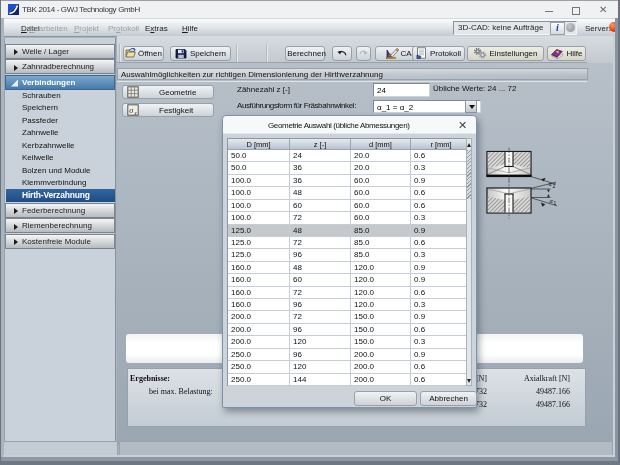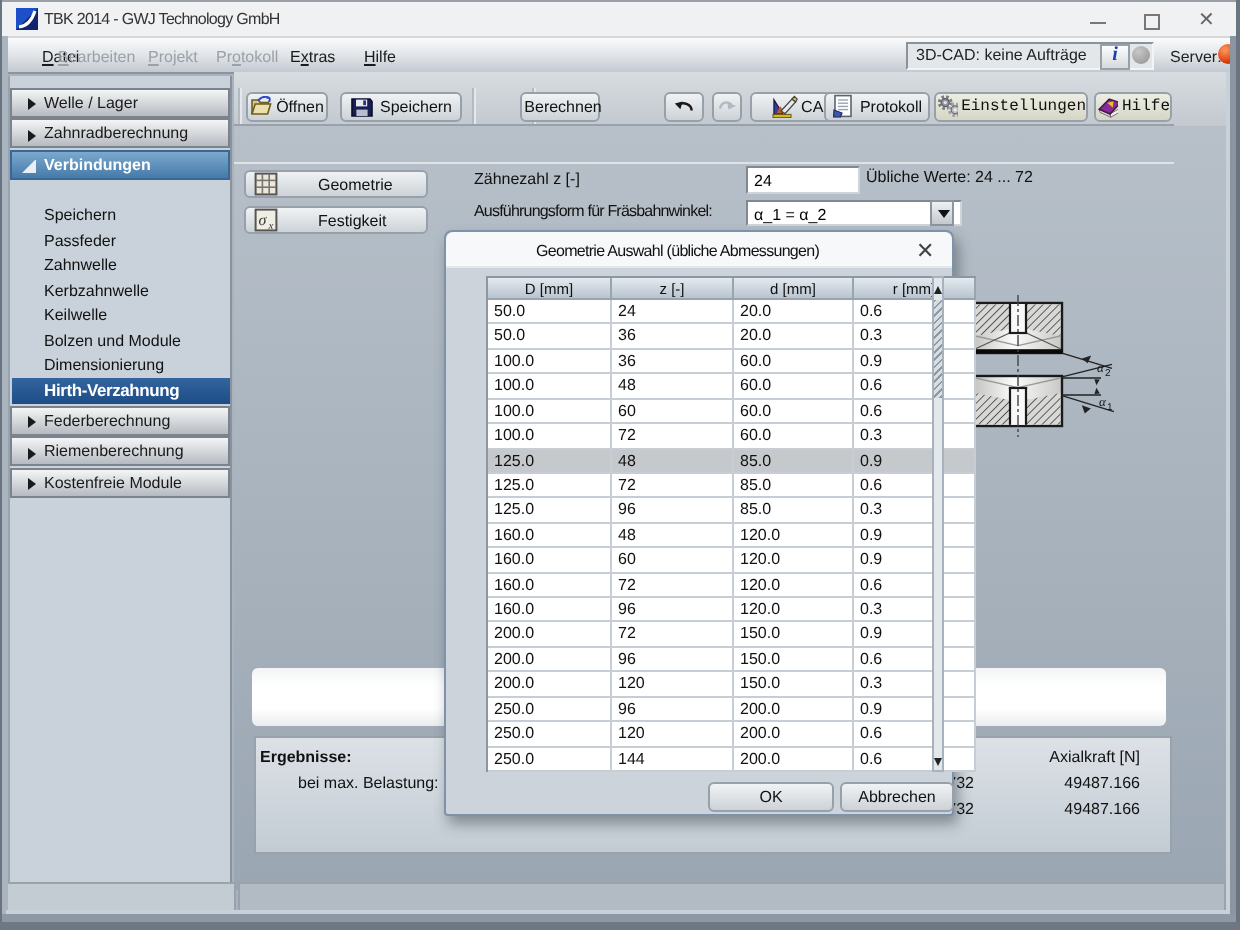--- a/index.html
+++ b/index.html
@@ -17,21 +17,21 @@
 
 #cadbox{left:452px;top:2px;width:118px;height:12px;background:#e3e7ea;border:1px solid;border-color:#8a929c #f2f4f6 #f2f4f6 #8a929c;font-size:8px;color:#222;line-height:12px;padding-left:4px;box-sizing:content-box;}
 #ibtn{left:549px;top:3px;width:13px;height:11px;background:linear-gradient(#fdfdfd,#d6dade);border:1px solid #98a1a9;font-family:"Liberation Serif",serif;font-weight:bold;font-style:italic;color:#1b3fae;font-size:10px;text-align:center;line-height:10px;}
 #graydot{left:565px;top:4px;width:9px;height:9px;border-radius:50%;background:radial-gradient(circle at 35% 30%,#c8c8c8,#909090);}
 #servertxt{left:584px;top:4.5px;font-size:8px;color:#222;}
 #reddot{left:608px;top:2.5px;width:10px;height:10px;border-radius:50%;background:radial-gradient(circle at 35% 30%,#ff9a60,#e04010 60%,#8a2000);}
 
 #toolbar{left:117px;top:36px;width:496px;height:27px;background:linear-gradient(#d7dce0,#c3c9cf);}
 .btn{background:linear-gradient(#f0f3f5,#ccd2d7);border:1px solid #98a1a9;border-radius:3px;font-size:8px;color:#111;display:flex;align-items:center;justify-content:center;box-sizing:border-box;white-space:nowrap;}
 .tb{top:45.5px;height:15.5px;}
-.beige{background:linear-gradient(#eceee4,#d5d6c5);font-family:Liberation Mono, monospace;}
+.beige{background:linear-gradient(#eceee4,#d5d6c5);}
 
 #groove1a{left:117px;top:62px;width:470px;height:1px;background:#99a2ab;}
 #groove1b{left:117px;top:63px;width:470px;height:2px;background:#eef1f3;}
 
 #infobar{left:117px;top:68px;width:466px;height:10px;background:linear-gradient(rgba(255,255,255,0.4),rgba(255,255,255,0) 70%),linear-gradient(90deg,#ccd1d5,#bcc3ca 60%,#b4bcc4);border:1px solid #98a1ab;font-size:8px;color:#111;line-height:11px;padding-left:3px;box-sizing:content-box;}
 #infobarhl{left:117px;top:81px;width:470px;height:1px;background:#dfe3e6;}
 
 #sidebar{left:4px;top:38px;width:112px;height:404px;background:#c9d2da;border-right:1px solid #8a939c;border-left:1px solid #99a3ad;box-sizing:border-box;}
 .shead{left:5px;width:110px;height:15px;background:linear-gradient(#f4f5f6,#b6bbc1);border:1px solid #7b848c;box-sizing:border-box;font-size:8px;color:#1a1a1a;line-height:14.5px;padding-left:16px;white-space:nowrap;}
 .shead .tri{position:absolute;left:8px;top:4.5px;width:0;height:0;border-left:4.5px solid #1a1a1a;border-top:3px solid transparent;border-bottom:3px solid transparent;}
@@ -42,42 +42,42 @@
 #mainpanel{left:117px;top:63px;width:496px;height:382px;background:linear-gradient(#b7c0c9,#9aa6b2);}
 
 .flabel{font-size:8px;color:#111;white-space:nowrap;}
 #znInput{left:373px;top:83px;width:52px;height:12px;background:#fff;border:1px solid;border-color:#7e8993 #cfd4d8 #cfd4d8 #7e8993;font-size:8px;padding:0 0 0 3px;line-height:13px;}
 #combo{left:373px;top:100px;width:103px;height:10.5px;background:#fff;border:1px solid;border-color:#7e8993 #cfd4d8 #cfd4d8 #7e8993;font-size:8px;line-height:13px;padding-left:3px;}
 #comboBtn{left:465px;top:100px;width:12px;height:12.5px;background:linear-gradient(#eff1f3,#c3c9cf);border:1px solid #8d96a0;box-sizing:border-box;}
 #comboBtn:after{content:"";position:absolute;left:2.5px;top:4px;border-left:3px solid transparent;border-right:3px solid transparent;border-top:4.5px solid #111;}
 
 #whiteband{left:126px;top:334px;width:457px;height:29px;background:linear-gradient(#f2f4f5,#ffffff 30%,#ffffff 70%,#e9ecee);border-radius:3px;}
 
-#results{left:127px;top:368px;width:459px;height:59px;background:linear-gradient(#dce1e6,#c3ccd4);border:1px solid #98a2ac;box-sizing:border-box;}
+#results{left:127px;top:368px;width:459px;height:59px;background:linear-gradient(#dce1e6,#c3ccd4);border:1px solid #98a2ac;box-sizing:border-box;font-family:Liberation Serif, serif;}
 .rtxt{font-size:8px;color:#111;white-space:nowrap;}
 
 #statusl{left:3px;top:441px;width:115px;height:16px;background:#c3cbd3;border:1px solid #99a3ad;box-sizing:border-box;}
 #statusr{left:119px;top:441px;width:494px;height:16px;background:#b2bbc4;border:1px solid #99a3ad;box-sizing:border-box;}
 
 #fleft1{left:0;top:0;width:1px;height:465px;background:#6a7480;}
 #fleft2{left:1px;top:18px;width:3px;height:440px;background:#aab4be;}
 #fright1{left:613px;top:36px;width:2px;height:422px;background:#c8d0d8;}
 #fright2{left:615px;top:18px;width:3px;height:440px;background:#8b95a1;}
 #fright3{left:618px;top:0;width:2px;height:465px;background:#6a7480;}
 #fbot1{left:3px;top:455px;width:612px;height:2px;background:#c8d0d8;}
 #fbot2{left:1px;top:457px;width:617px;height:4px;background:#8e98a4;}
 #fbot3{left:0;top:461px;width:620px;height:4px;background:#6e7884;}
 #ftop{left:0;top:0;width:620px;height:1px;background:#9aa0a8;}
 
 #dialog{left:222px;top:115px;width:255px;height:293px;background:#ccd3da;border:1px solid #7e93a8;border-radius:4px 4px 2px 2px;box-shadow:2px 4px 7px rgba(40,50,60,0.45);box-sizing:border-box;}
 #dtitle{left:0;top:0;width:253px;height:17px;background:#f7f8f9;border-radius:4px 4px 0 0;border-bottom:1px solid #e4e7ea;}
 #dtitletxt{left:5px;top:4.5px;font-size:8px;letter-spacing:-0.35px;color:#111;margin-left:40px;}
 #dclose{left:235px;top:3px;font-size:11px;color:#444;}
 
-#tbl{left:20px;top:22px;width:245px;height:248px;border:1px solid #8d97a3;background:#404040;box-sizing:border-box;}
+#tbl{left:4px;top:22px;width:245px;height:248px;border:1px solid #8d97a3;background:#404040;box-sizing:border-box;}
 .th{top:0;height:11px;background:linear-gradient(#e4eaef,#b9c4cf);border-right:1px solid #98a4b0;border-bottom:1px solid #98a4b0;font-size:7.5px;color:#111;text-align:center;line-height:11px;box-sizing:border-box;}
 .td{height:12.42px;font-size:8px;color:#111;line-height:12.4px;padding-left:3px;border-right:1px solid #c6cdd4;border-bottom:1px solid #c6cdd4;box-sizing:border-box;background:#fff;}
 .hl{background:#c6c9cc;}
 
 #sbar{left:243px;top:22px;width:6px;height:248px;background:#e2e7ec;border:1px solid #a8b2bc;box-sizing:border-box;}
 #sthumb{left:0px;top:11px;width:4px;height:49px;background:repeating-linear-gradient(135deg,#8e99a4 0,#8e99a4 0.9px,#d8dde2 0.9px,#d8dde2 2.6px);}
 #dOK{left:131px;top:275px;width:63px;height:15px;}
 #dAb{left:197px;top:275px;width:57px;height:15px;}
 </style>
 </head>
@@ -110,40 +110,41 @@
 </div>
 
 <div class="abs" id="toolbar"></div>
 <div class="abs" style="left:119px;top:44px;width:1px;height:18px;background:#b2bac2;border-right:1px solid #e4e8ec"></div>
 <div class="abs" style="left:236px;top:44px;width:1px;height:18px;background:#b2bac2;border-right:1px solid #e4e8ec"></div>
 <div class="abs" style="left:266px;top:44px;width:1px;height:18px;background:#b2bac2;border-right:1px solid #e4e8ec"></div>
 <div class="abs" id="groove1a"></div>
 <div class="abs" id="groove1b"></div>
 
 <div class="abs" id="mainpanel"></div>
+<div class="abs" id="infobar">Auswahlmöglichkeiten zur richtigen Dimensionierung der Hirthverzahnung</div>
 <div class="abs" id="infobarhl"></div>
 
 <div class="abs btn tb" style="left:123px;width:41px">
       <svg width="11" height="10" style="margin-right:2px">
         <path d="M1 9 V2 H4.2 l1 1.3 h4 V4" fill="#d8c890" stroke="#6b5d1e" stroke-width="0.8"></path>
         <path d="M1 9 L2.6 4 H10.3 L8.8 9 Z" fill="#ecdfae" stroke="#6b5d1e" stroke-width="0.8"></path>
         <path d="M4 2.2 Q7 -0.8 10 1.2 M10 1.2 l-2 -0.6 M10 1.2 l-0.4 1.8" stroke="#2a48c8" stroke-width="1" fill="none"></path>
       </svg>
       <span>Öffnen</span>
     </div>
 <div class="abs btn tb" style="left:170px;width:61px">
       <svg width="12" height="11" style="margin-right:3px">
         <path d="M1 1.5 H10 L11 2.8 V10 H1 Z" fill="#181f52" stroke="#0a0c28" stroke-width="0.8"></path>
         <rect x="3" y="1.8" width="5.6" height="3.4" fill="#e8eaf2"></rect>
         <rect x="6.6" y="2.2" width="1.4" height="2.4" fill="#2a3580"></rect>
         <rect x="3.2" y="6.8" width="5.6" height="3.2" fill="#b8bece"></rect>
       </svg>
       <span>Speichern</span>
     </div>
-<div class="abs btn tb" style="left:260px;width:40px">
+<div class="abs btn tb" style="left:285px;width:40px">
       <svg width="11" height="12" style="margin-right:3px">
         <rect x="0.5" y="0.5" width="10" height="11" rx="1.2" fill="#7c2022" stroke="#441012"></rect>
         <rect x="2" y="1.8" width="7" height="2.6" fill="#ede9dd"></rect>
         <g fill="#bb8e90">
           <rect x="2" y="5.6" width="1.6" height="1.3"></rect>
           <rect x="4.7" y="5.6" width="1.6" height="1.3"></rect>
           <rect x="7.4" y="5.6" width="1.6" height="1.3"></rect>
           <rect x="2" y="7.7" width="1.6" height="1.3"></rect>
           <rect x="4.7" y="7.7" width="1.6" height="1.3"></rect>
           <rect x="7.4" y="7.7" width="1.6" height="1.3"></rect>
@@ -207,27 +208,28 @@
         <path d="M1.6 7.6 L6.6 2.6 L12.2 4.4 L7 10 Z" fill="#8a2a9a" stroke="#47154e" stroke-width="0.8"></path>
         <path d="M5.6 4.4 L8.8 3.6 L8.4 6.8 Z" fill="#e8c020"></path>
       </svg>
       <span>Hilfe</span>
     </div>
 
 <div class="abs" id="sidebar"></div>
 <div class="abs shead" style="top:43.5px"><span class="tri"></span>Welle / Lager</div>
 <div class="abs shead" style="top:59px"><span class="tri"></span>Zahnradberechnung</div>
 <div class="abs shead" id="vhead" style="top:74.5px"><span style="position:absolute;left:5px;top:4px;width:7px;height:7px;background:#e8eef4;clip-path:polygon(100% 0,100% 100%,0 100%)"></span>Verbindungen</div>
+<div class="abs sitem" style="top:90px">Schrauben</div>
 <div class="abs sitem" style="top:102.4px">Speichern</div>
 <div class="abs sitem" style="top:114.8px">Passfeder</div>
 <div class="abs sitem" style="top:127.2px">Zahnwelle</div>
 <div class="abs sitem" style="top:152.1px">Keilwelle</div>
 <div class="abs sitem" style="top:139.7px">Kerbzahnwelle</div>
 <div class="abs sitem" style="top:164.5px">Bolzen und Module</div>
-<div class="abs sitem" style="top:176.9px">Dimensionierung</div>
+<div class="abs sitem" style="top:176.9px">Klemmverbindung</div>
 <div class="abs sitem" id="hirth" style="top:189.4px">Hirth-Verzahnung</div>
 <div class="abs shead" style="top:202.5px"><span class="tri"></span>Federberechnung</div>
 <div class="abs shead" style="top:218px"><span class="tri"></span>Riemenberechnung</div>
 <div class="abs shead" style="top:233.5px"><span class="tri"></span>Kostenfreie Module</div>
 
 <div class="abs btn" style="left:122px;top:85px;width:92px;height:14px;justify-content:flex-start">
       <svg width="12" height="12" style="margin:0 20px 0 4px">
         <rect x="0.8" y="0.8" width="10.4" height="10.4" fill="#ece8da" stroke="#555" stroke-width="1"></rect>
         <g stroke="#777" stroke-width="0.8">
           <line x1="4.2" y1="1" x2="4.2" y2="11"></line>

